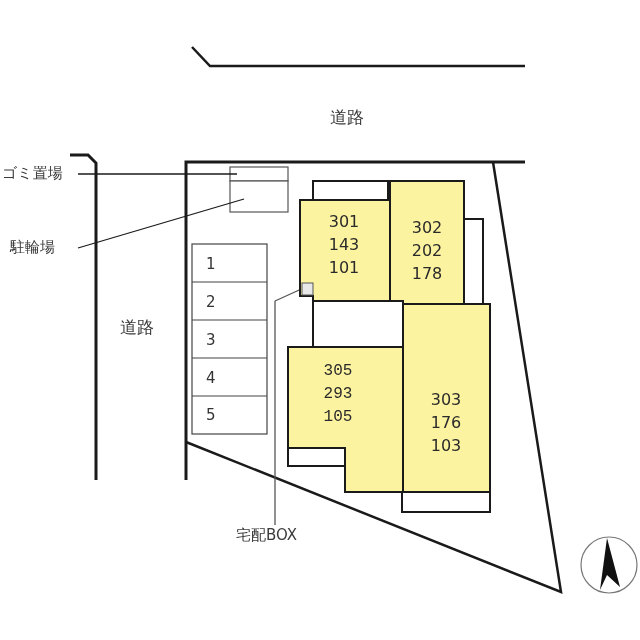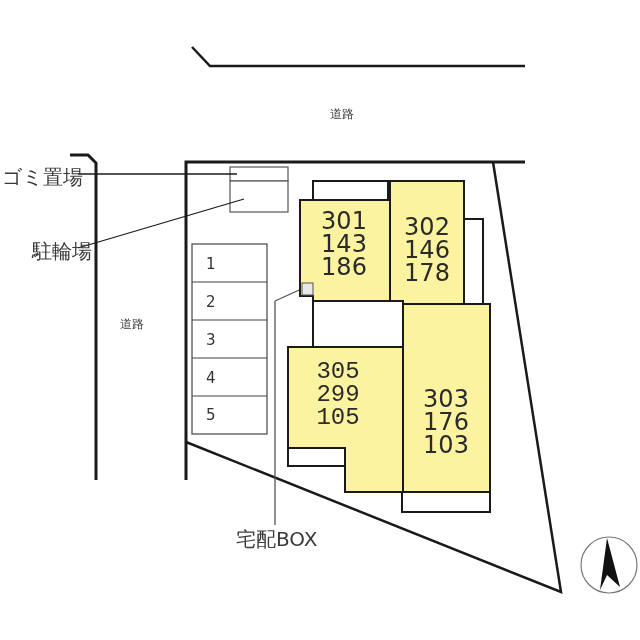--- a/index.html
+++ b/index.html
@@ -1,21 +1,21 @@
 <!DOCTYPE html>
 <html><head>
   <meta charset="utf-8">
   <style>
     html, body { margin: 0; padding: 0; background: #ffffff; }
     body { width: 640px; height: 640px; position: relative; overflow: hidden;
            font-family: "DejaVu Sans", sans-serif; color: #333; }
     svg { position: absolute; left: 0; top: 0; }
-    .lbl { position: absolute; font-size: 20px; color: #3a3a3a; white-space: nowrap; }
-    .road { font-size: 12px; }
-    .unit { position: absolute; font-size: 24px; line-height: 23px; color: #2a2a2a;
+    .lbl { position: absolute; font-size: 15px; color: #3a3a3a; white-space: nowrap; }
+    .road { font-size: 17px; }
+    .unit { position: absolute; font-size: 16px; line-height: 23px; color: #2a2a2a;
             text-align: center; width: 60px; }
     .unit div { display: block; }
     .slot { position: absolute; font-size: 15px; color: #333; }
   </style>
 </head>
 <body>
 
 <svg width="640" height="640" viewBox="0 0 640 640">
 
   <polyline points="192,47 210,66 525,66" fill="none" stroke="#1a1a1a" stroke-width="2.5"></polyline>
@@ -56,41 +56,41 @@
 
   <g>
     <circle cx="609" cy="565" r="28" fill="#fff" stroke="#777" stroke-width="1.2"></circle>
     <polygon points="607,538 620,587 607,575 600,590" fill="#111"></polygon>
   </g>
 </svg>
 
 <div class="lbl road" style="left:330px; top:106px;">道路</div>
 <div class="lbl road" style="left:120px; top:316px;">道路</div>
 <div class="lbl" style="left:2px; top:164px;">ゴミ置場</div>
-<div class="lbl" style="left:32px; top:238px;font-family:Liberation Mono, monospace;">駐輪場</div>
+<div class="lbl" style="left:10px; top:238px;font-family:Liberation Mono, monospace;">駐輪場</div>
 <div class="lbl" style="left:236px; top:526px;">宅配BOX</div>
 
 <div class="slot" style="left:206px; top:255px;">1</div>
 <div class="slot" style="left:206px; top:293px;">2</div>
 <div class="slot" style="left:206px; top:331px;">3</div>
 <div class="slot" style="left:206px; top:369px;">4</div>
 <div class="slot" style="left:206px; top:406px;">5</div>
 
 <div class="unit" style="left:314px; top:210px;">
   <div>301</div>
   <div>143</div>
-  <div>186</div>
+  <div>101</div>
 </div>
 <div class="unit" style="left:397px; top:216px;">
   <div>302</div>
-  <div>146</div>
+  <div>202</div>
   <div>178</div>
 </div>
 <div class="unit" style="left:308px; top:360px;font-family:Liberation Mono, monospace;">
   <div>305</div>
-  <div>299</div>
+  <div>293</div>
   <div>105</div>
 </div>
 <div class="unit" style="left:416px; top:388px;">
   <div>303</div>
   <div>176</div>
   <div>103</div>
 </div>
 
 </body></html>

